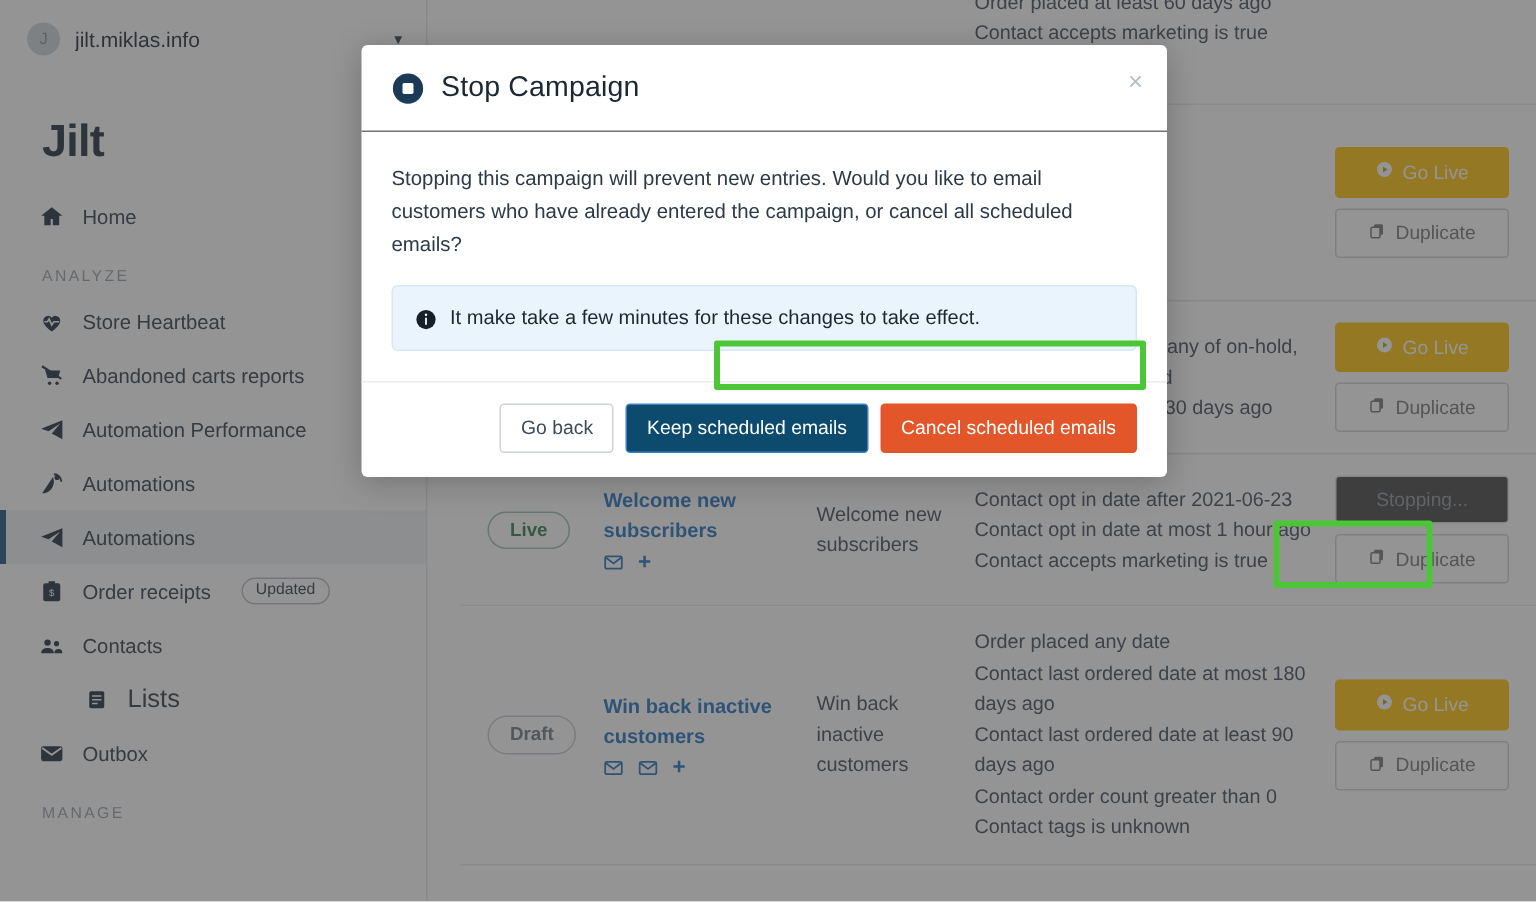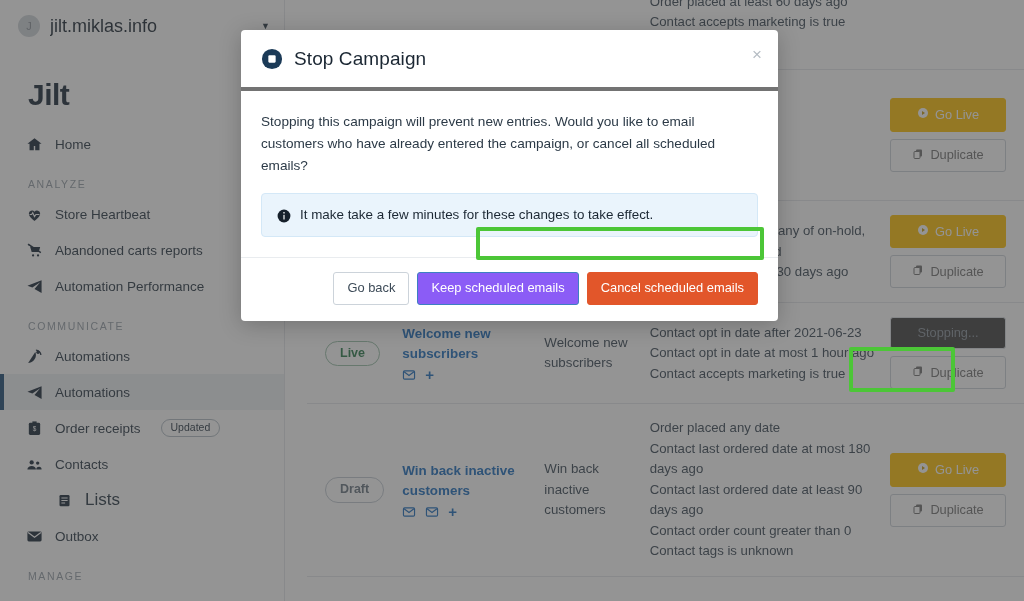--- a/index.html
+++ b/index.html
@@ -48,21 +48,21 @@
   .account-avatar {
     width: 22px; height: 22px;
     border-radius: 50%;
     background: #cfd4d9;
     color: #8a9199;
     font-size: 11px;
     display: flex; align-items: center; justify-content: center;
     flex: 0 0 auto;
   }
   .account-name {
-    font-size: 18px;
+    font-size: 14px;
     color: #1b2733;
     flex: 1 1 auto;
     white-space: nowrap;
     overflow: hidden;
   }
   .account-caret {
     font-size: 9px;
     color: #2c3a47;
     flex: 0 0 auto;
   }
@@ -231,21 +231,21 @@
     width: 537px;
     background: #ffffff;
     border-radius: 4px;
     box-shadow: 0 4px 22px rgba(0,0,0,0.22);
     z-index: 55;
   }
   .modal-head {
     display: flex;
     align-items: flex-start;
     padding: 18px 20px 17px 20px;
-    border-bottom: 4px solid #737373;
+    border-bottom: 1px solid #737373;
     position: relative;
   }
   .modal-head-icon {
     width: 22px; height: 22px;
     margin-right: 11px;
     flex: 0 0 auto;
     color: #1b3a57;
   }
   .modal-title {
     font-size: 19px;
@@ -293,21 +293,21 @@
     font-size: 12.9px;
     border-radius: 3px;
     padding: 8px 13px 9px;
     cursor: pointer;
     line-height: 1.1;
     white-space: nowrap;
     border: 1px solid transparent;
     text-align: right;
   }
   .mbtn-secondary { background: #ffffff; color: #3d4b58; border-color: #ccd3da; }
-  .mbtn-primary   { background: #8b5cf6; color: #ffffff; border-color: #3d80c2; }
+  .mbtn-primary   { background: #0c4a6e; color: #ffffff; border-color: #3d80c2; }
   .mbtn-danger    { background: #e2562a; color: #ffffff; border-color: #e2562a; }
 </style>
 </head>
 <body>
 
 <div id="app">
 
   <nav id="sidebar">
 
     <div class="account-row">
@@ -353,21 +353,20 @@
 
     <div class="nav-item">
       <span class="nav-icon">
         <svg width="17" height="17" viewBox="0 0 24 24" fill="currentColor">
             <path d="M22 3 2 11l7 2.5L20 6l-8 9.5L22 21z"></path>
           </svg>
       </span>
       <span class="nav-label">Automation Performance</span>
     </div>
 
-    <div class="nav-group-label">COMMUNICATE</div>
 
     <div class="nav-item">
       <span class="nav-icon">
         <svg width="17" height="17" viewBox="0 0 24 24" fill="currentColor">
             <path d="M3 21c6 0 11-5 11-11 0-1.5-.3-3-.9-4.3L3 21z"></path>
             <circle cx="17" cy="6" r="2.4"></circle>
             <path d="M14 3a7 7 0 0 1 7 7" stroke="currentColor" stroke-width="1.8" fill="none"></path>
           </svg>
       </span>
       <span class="nav-label">Automations</span>

